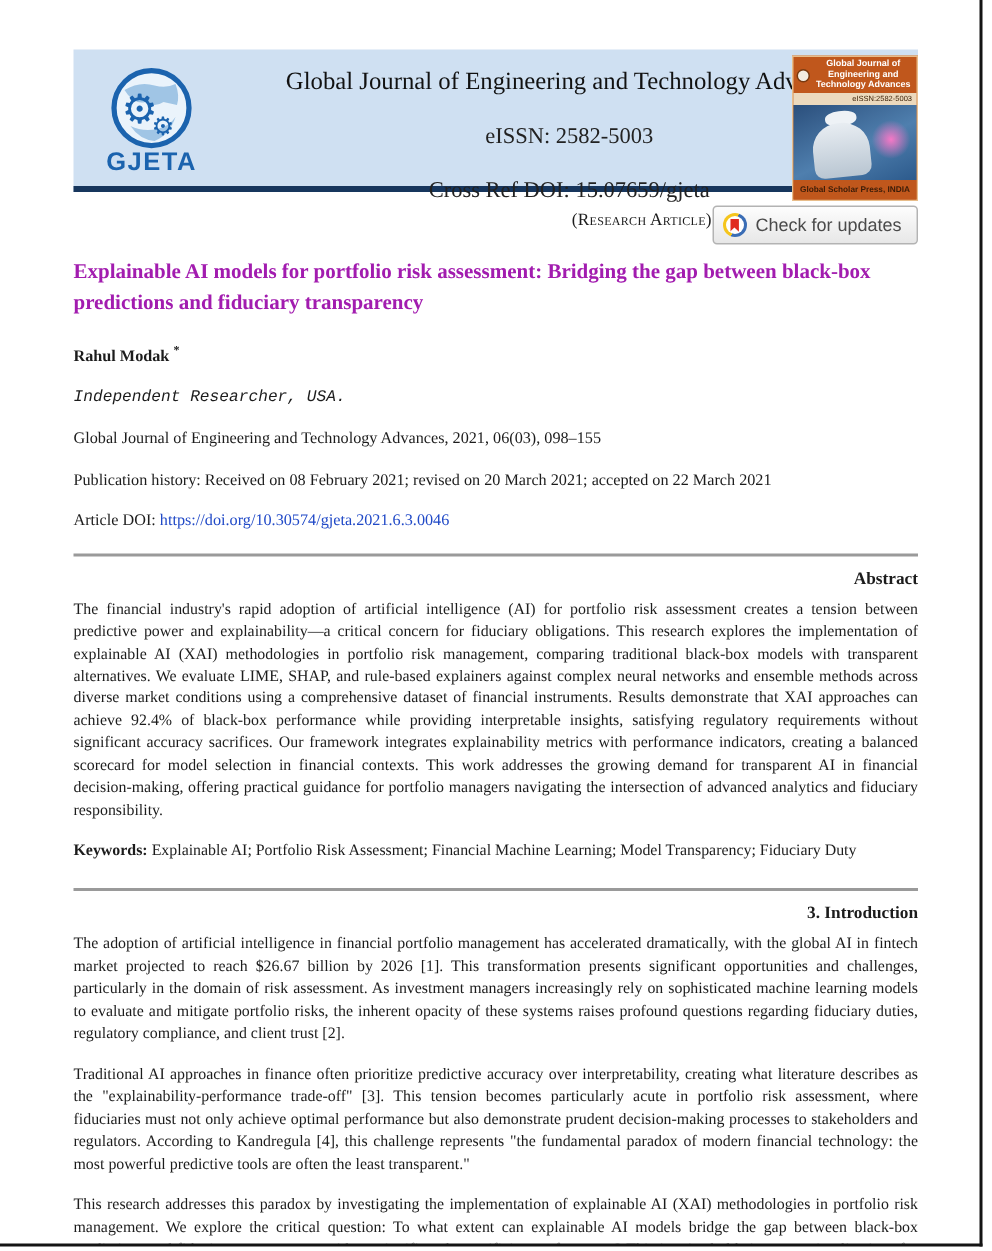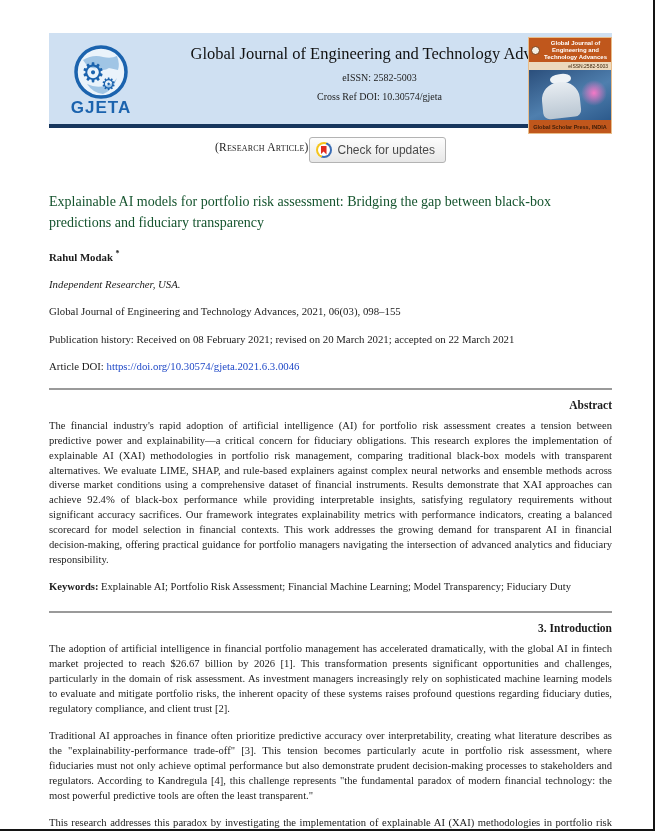--- a/index.html
+++ b/index.html
@@ -38,21 +38,21 @@
   .logo-globe { line-height: 0; }
   .logo-text {
     font-family: "Liberation Sans", sans-serif;
     font-weight: bold; font-size: 17px; letter-spacing: 1px;
     color: #1b63ae; margin-top: -2px;
   }
   .head-col {
     flex: 1; text-align: center; padding-top: 11px; padding-right: 6px;
   }
   .journal-title { font-size: 16.5px; font-weight: normal; color: #111; }
-  .head-line { font-size: 10px; margin-top: 8px; color: #222; }
+  .head-line { font-size: 15px; margin-top: 19px; color: #222; }
   .link { color: #2049c7; text-decoration: none; cursor: pointer; }
 
   
   .cover {
     position: absolute; right: 0; top: 4px;
     width: 84px; height: 97px;
     background: #c0571c;
     border: 1px solid #e8bd8a;
     display: flex; flex-direction: column;
     z-index: 2;
@@ -97,21 +97,21 @@
   .cover-bottom {
     height: 13px; background: #c0571c;
     color: #3b1c08; font-size: 5.5px; font-weight: bold;
     font-family: "Liberation Sans", sans-serif;
     display: flex; align-items: center; justify-content: center;
   }
 
   
   .type-row {
     margin-top: 9px;
-    display: flex; justify-content: center; align-items: flex-start;
+    display: flex; justify-content: flex-end; align-items: flex-start;
   }
   .article-type { font-variant: small-caps; font-size: 11.5px; letter-spacing: 0.2px; padding-top: 4px; }
   .check-btn {
     display: flex; align-items: center; gap: 6px;
     background: linear-gradient(#fdfdfd, #e7e7e7);
     border: 1px solid #b3b3b3; border-radius: 3px;
     padding: 4px 10px 4px 6px;
     font-family: "Liberation Sans", sans-serif;
     font-size: 12px; color: #4a4a4a;
     cursor: pointer;
@@ -124,27 +124,27 @@
   .crossmark-inner {
     width: 12px; height: 12px; border-radius: 50%;
     background: #fff; display: flex; align-items: center; justify-content: center;
   }
   .crossmark-bookmark {
     width: 6px; height: 9px; background: #e02b20;
     clip-path: polygon(0 0, 100% 0, 100% 100%, 50% 68%, 0 100%);
   }
 
   .article-title {
-    margin-top: 28px;
-    font-size: 14px; font-weight: normal; line-height: 1.5; color: #14532d;
+    margin-top: 8px;
+    font-size: 14px; font-weight: bold; line-height: 1.5; color: #a21caf;
   }
   .meta-line { margin-top: 15.5px; font-size: 10.8px; }
   .author-line { font-weight: bold; }
   .author-line sup { font-size: 8px; }
-  .affiliation { font-style: italic; }
+  .affiliation { font-style: italic; font-family: Liberation Mono, monospace; }
 
   .rule {
     border: none; border-top: 2px solid #9a9a9a;
     margin-top: 16px;
   }
 
   .sec-heading { margin-top: 9px; font-size: 11.5px; font-weight: bold; text-align: right; }
   .para {
     margin-top: 8px;
     font-size: 10.6px; line-height: 1.4;
@@ -169,21 +169,21 @@
             <path d="M14 40 Q22 44 32 42 Q40 40 44 34 Q40 46 30 50 Q20 49 14 40 Z" fill="#8db9e0" opacity="0.8"></path>
             <text x="8" y="38" font-size="27" fill="#1b63ae" font-family="DejaVu Sans">⚙</text>
             <text x="28" y="46" font-size="17" fill="#1b63ae" font-family="DejaVu Sans">⚙</text>
           </svg>
         </span>
         <div class="logo-text">GJETA</div>
       </div>
       <div class="head-col">
         <div class="journal-title">Global Journal of Engineering and Technology Advances</div>
         <div class="head-line">eISSN: 2582-5003</div>
-        <div class="head-line">Cross Ref DOI: 10.30574/gjeta</div>
+        <div class="head-line">Cross Ref DOI: 15.07659/gjeta</div>
       </div>
       <div class="cover">
         <div class="cover-top">
           <span class="cover-minilogo"></span>
           <span class="cover-title">Global Journal of Engineering and Technology Advances</span>
         </div>
         <div class="cover-issn">eISSN:2582-5003</div>
         <div class="cover-img">
           <div class="robot-head"></div>
           <div class="robot-body"></div>

